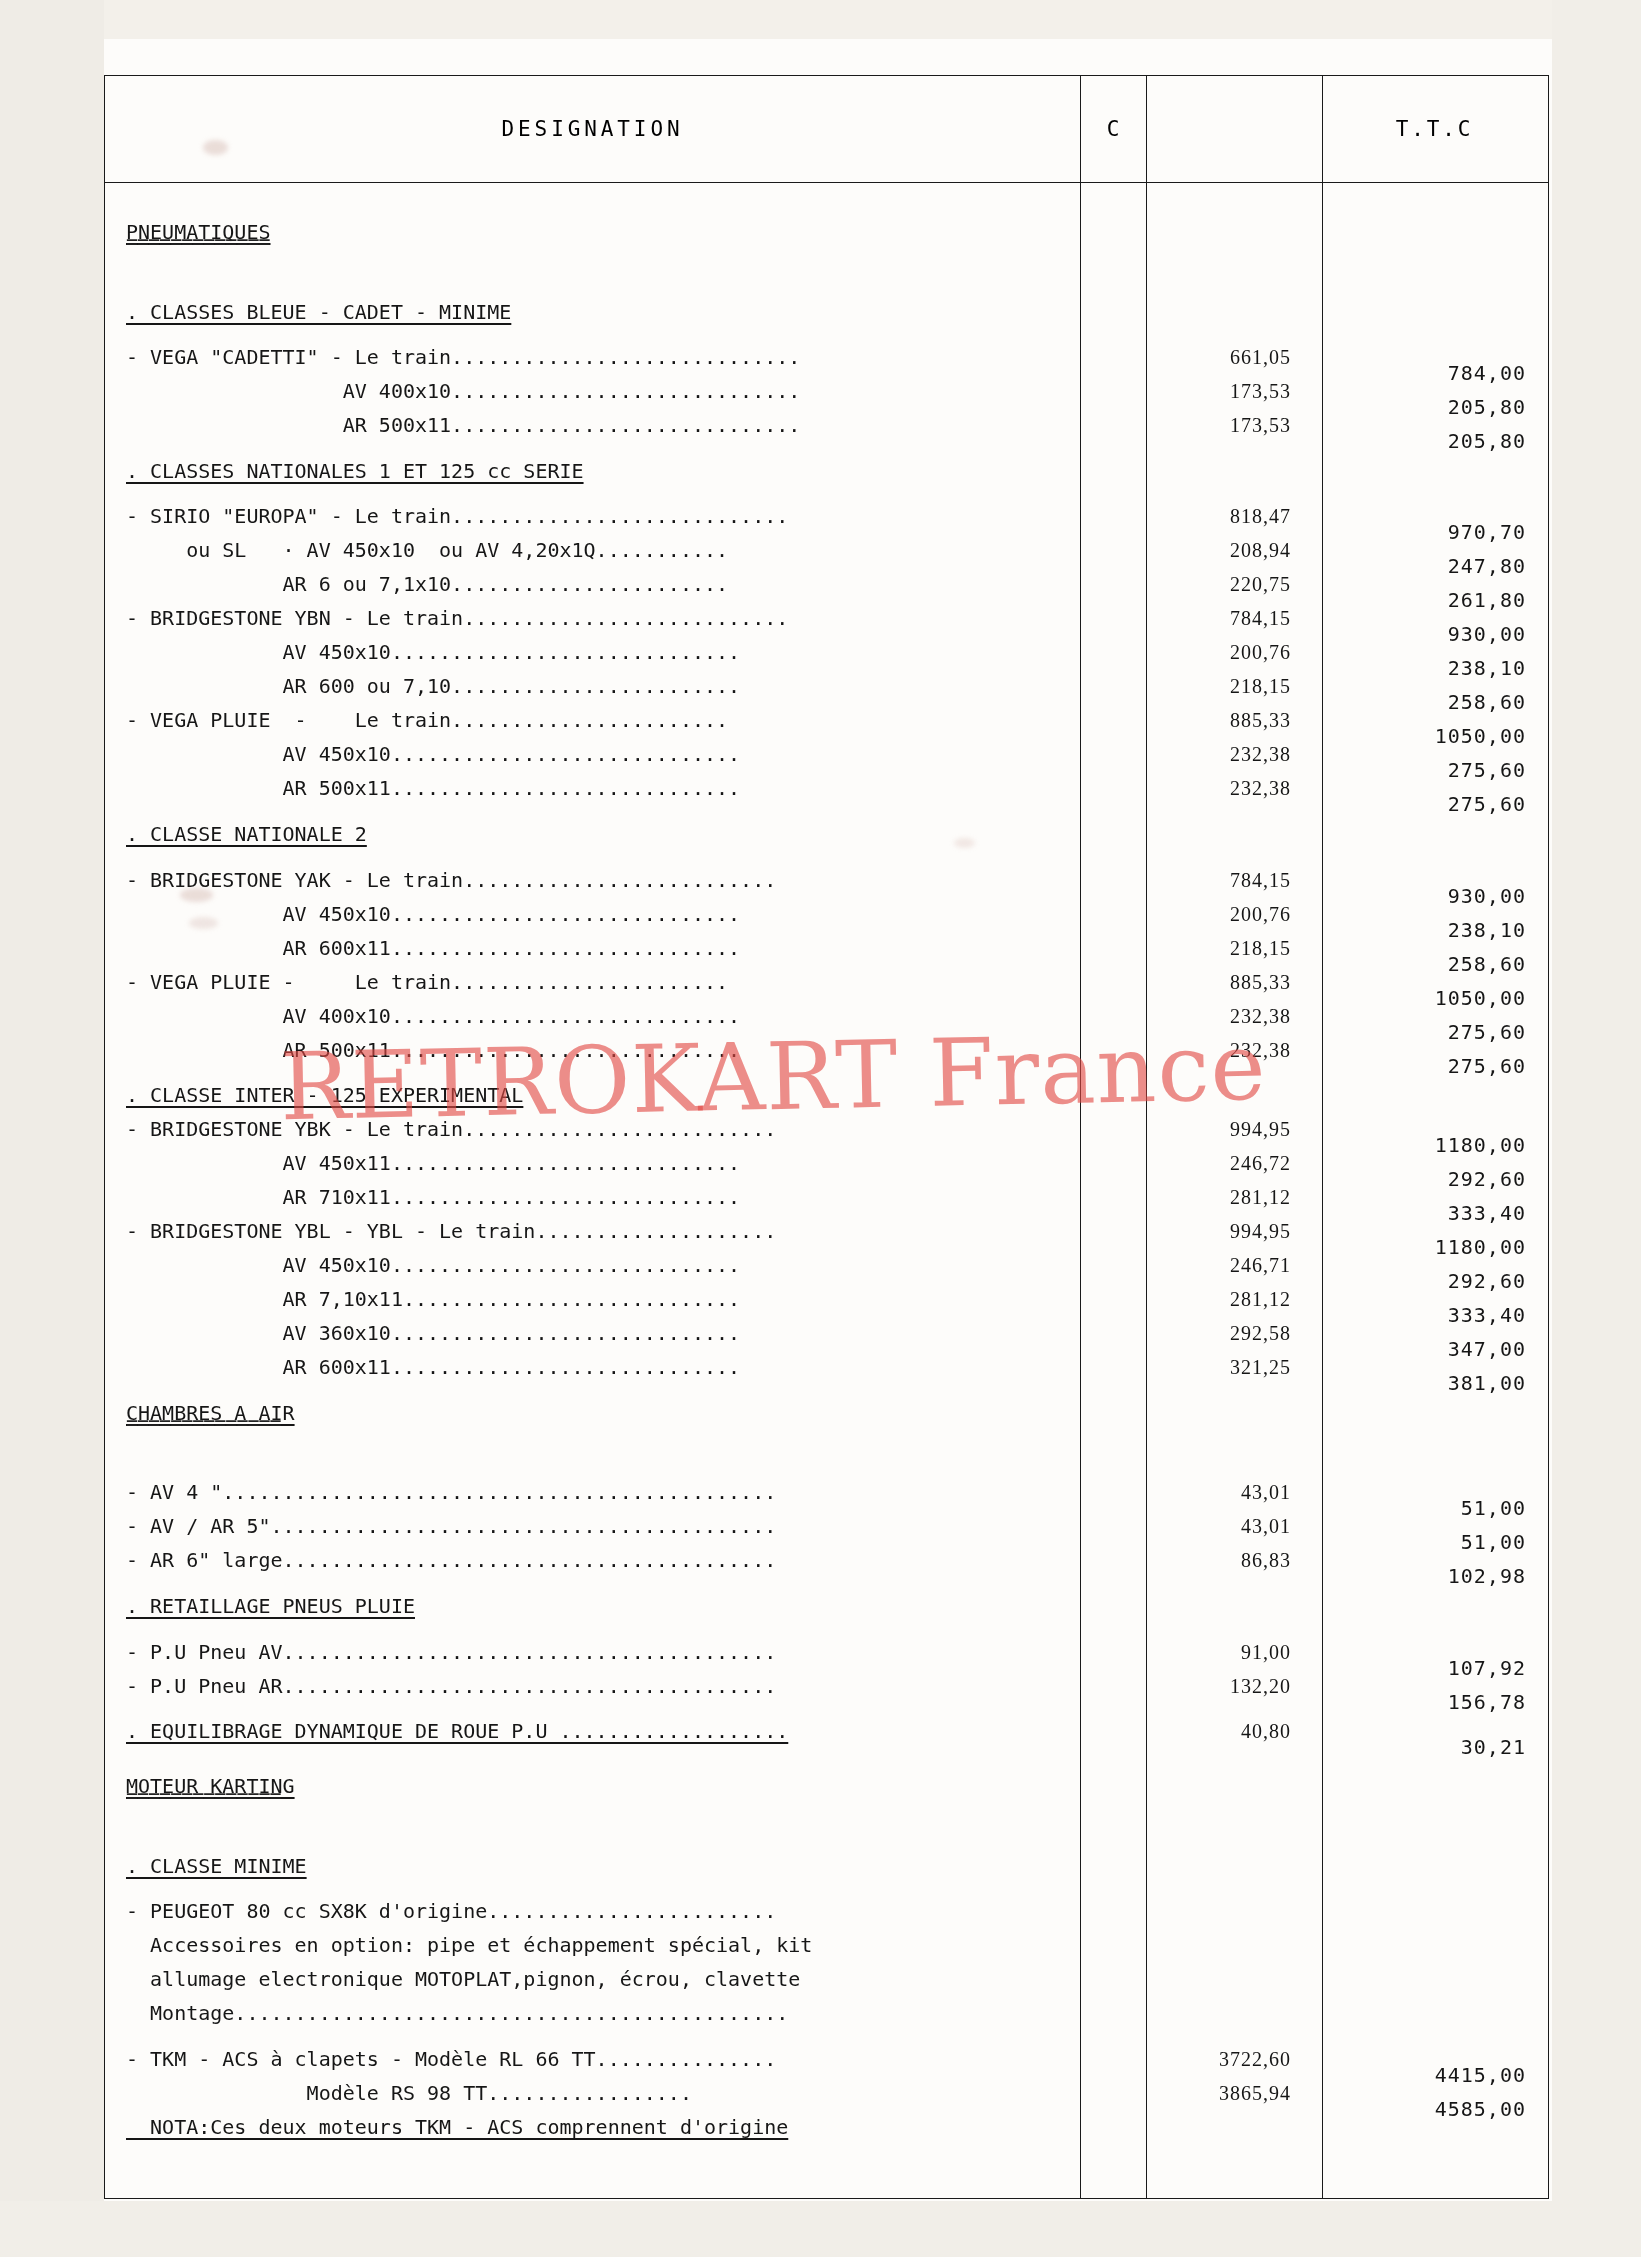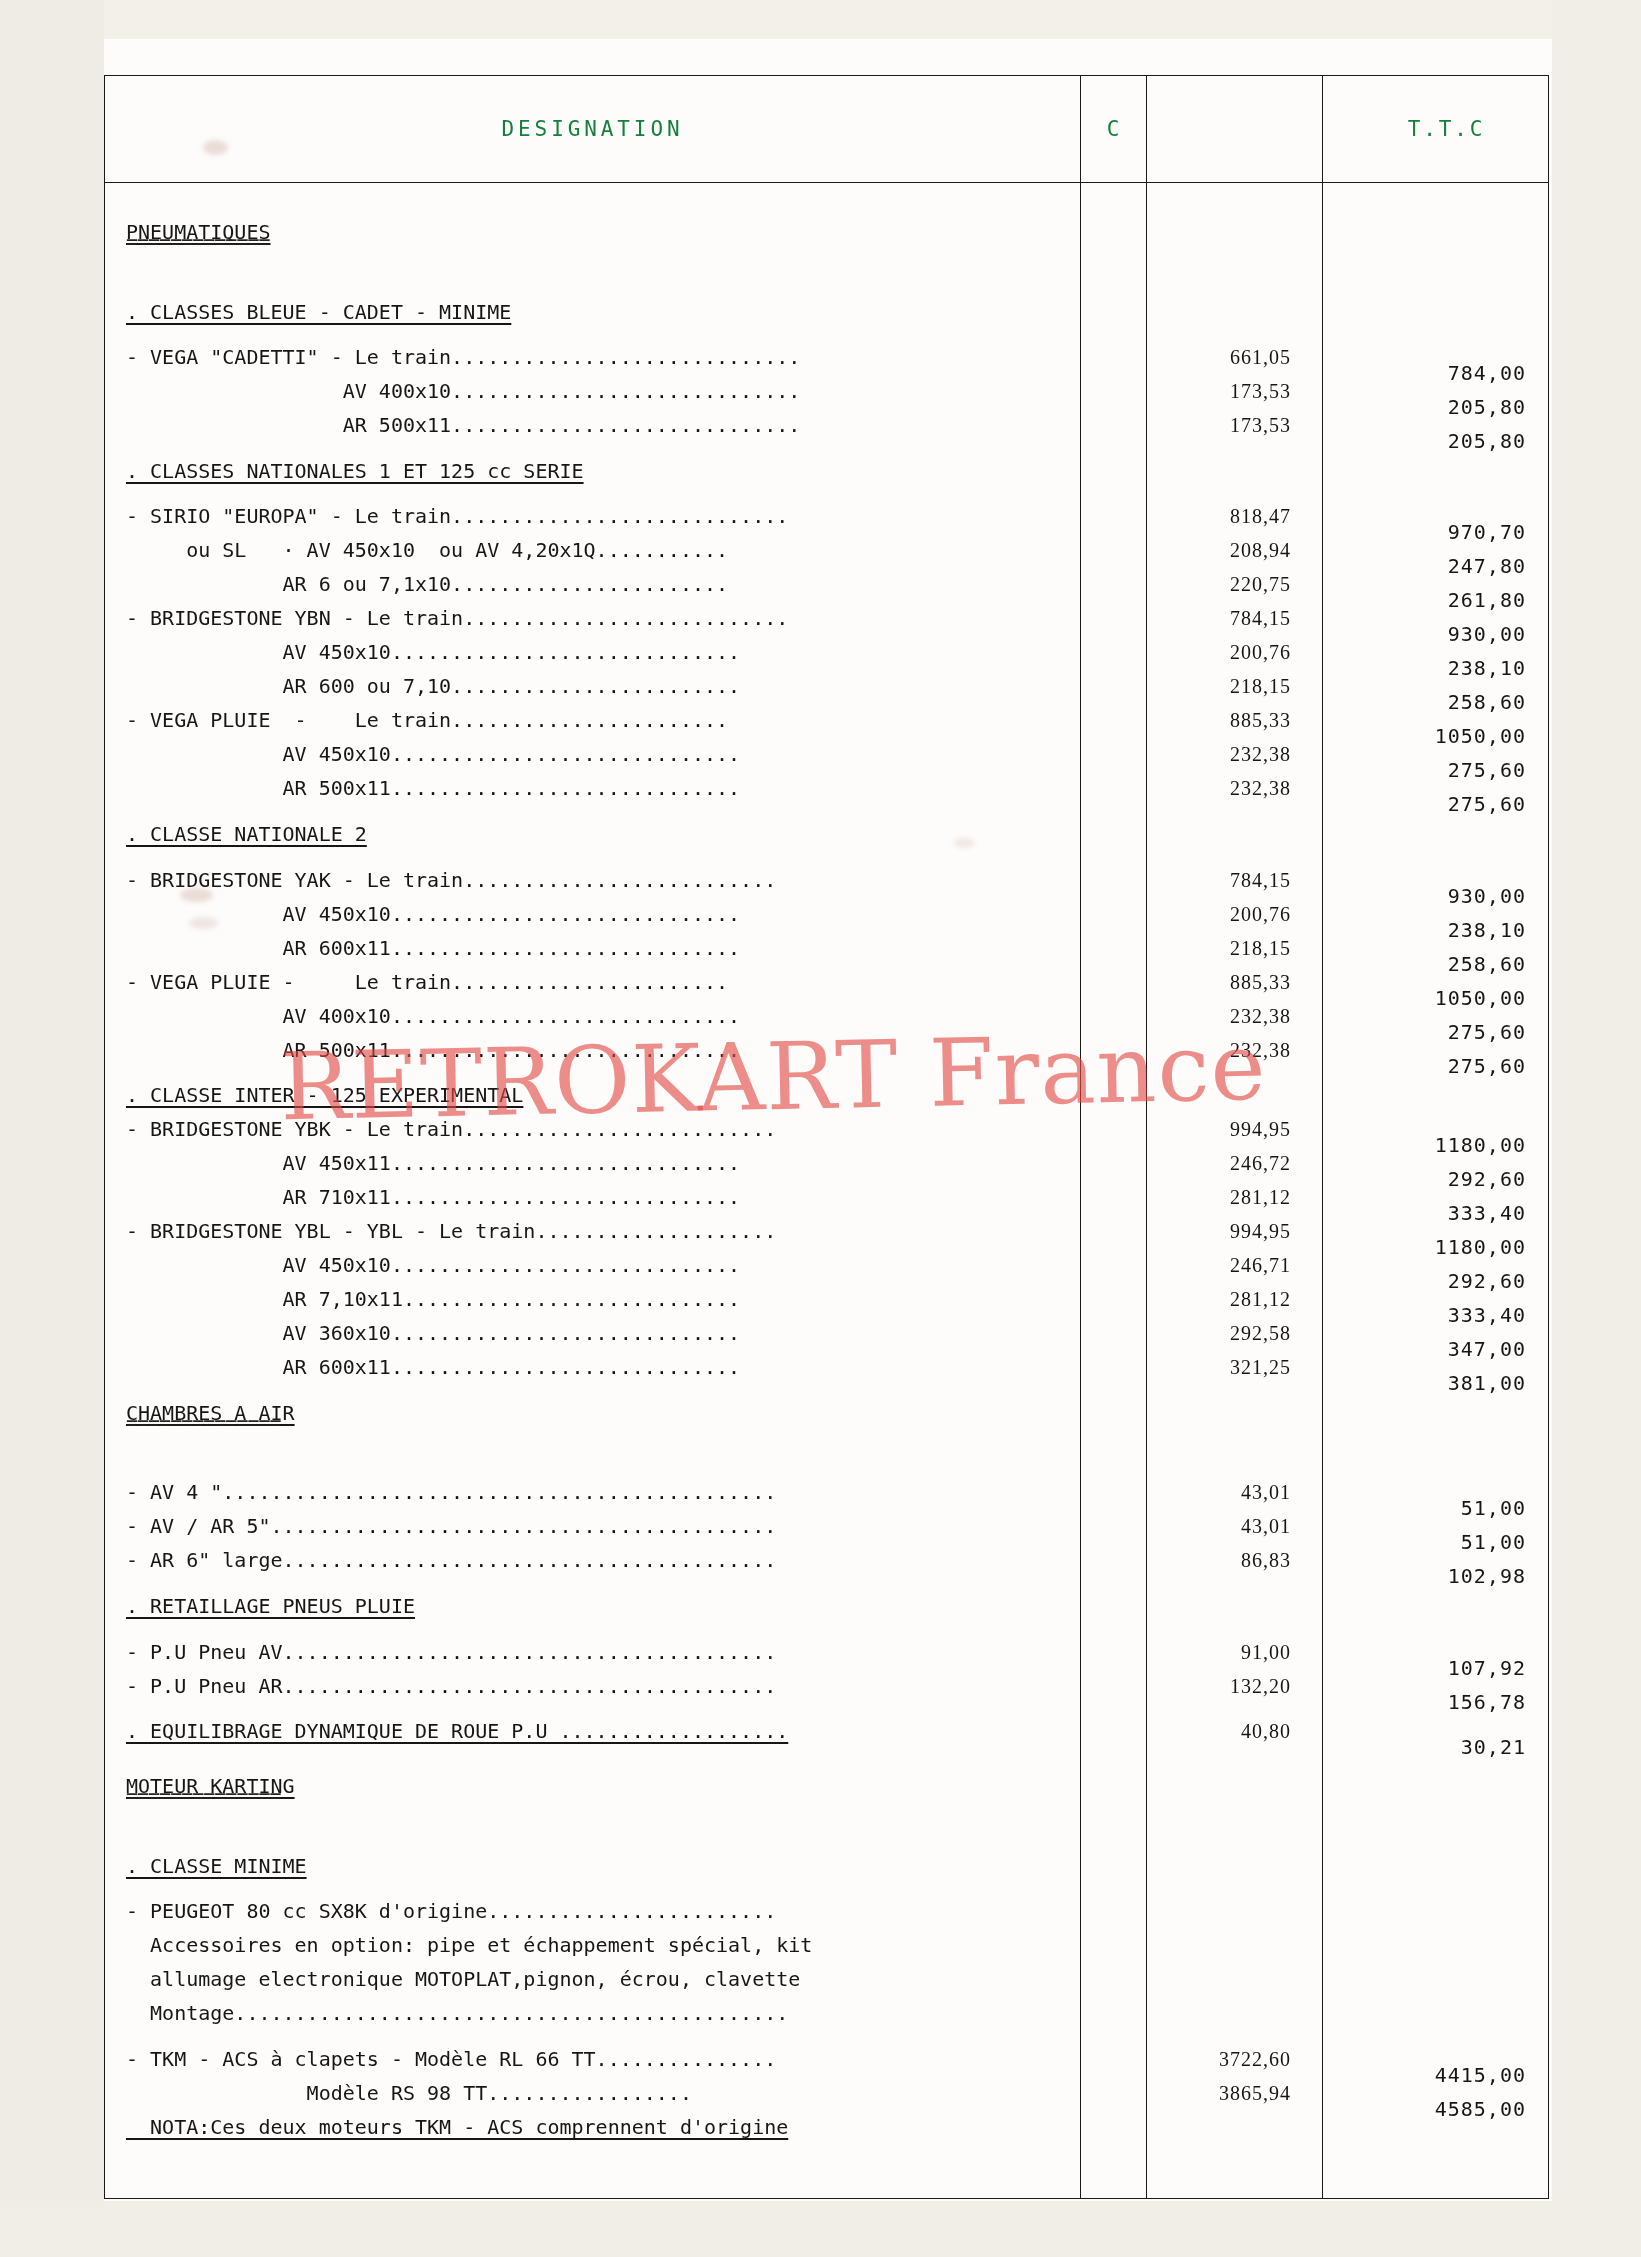--- a/index.html
+++ b/index.html
@@ -64,26 +64,26 @@
   }
   .headcell {
     position: absolute;
     top: 0;
     height: 106px;
     display: flex;
     align-items: center;
     justify-content: center;
     font-size: 21px;
     letter-spacing: 3.9px;
-    color: #15803d;
+    color: #000000;
   }
   .hc-desig { left: 0; width: 975px; }
   .hc-c     { left: 975px; width: 66px; letter-spacing: 0; }
   .hc-ht    { left: 1041px; width: 176px; letter-spacing: 2.9px; }
-  .hc-ttc   { left: 1217px; width: 225px; letter-spacing: 2.9px; margin-left: 12px; }
+  .hc-ttc   { left: 1217px; width: 225px; letter-spacing: 2.9px; }
 
   .body {
     position: absolute;
     left: 0;
     top: 108px;
     width: 1445px;
     bottom: 0;
   }
 
   .rows {

